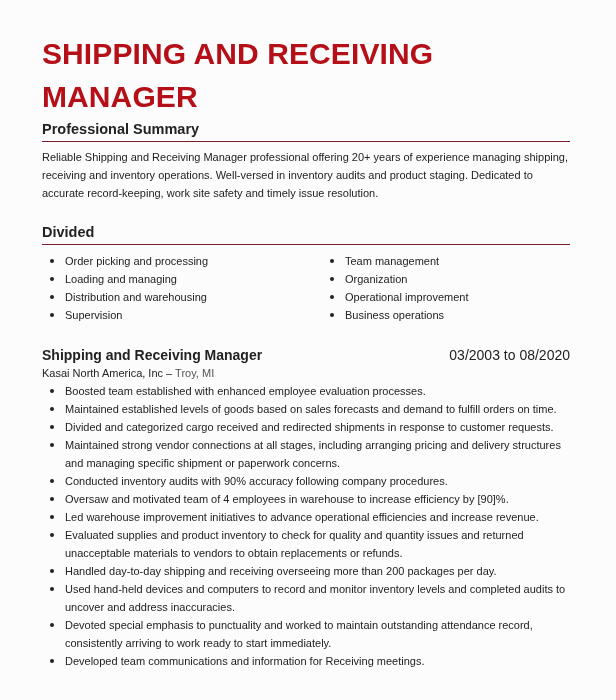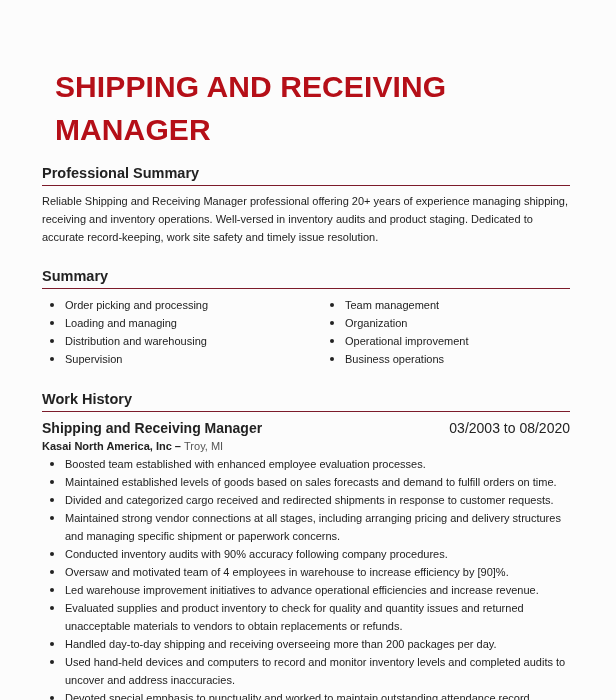--- a/index.html
+++ b/index.html
@@ -15,22 +15,22 @@
       color: #222;
       position: relative;
     }
     .page {
       position: absolute;
       left: 42px;
       top: 0;
       width: 528px;
     }
     .name {
-      margin: 13px;
-      padding-top: 52px;
+      margin: 0;
+      padding-top: 32px;
       font-weight: bold;
       font-size: 30px;
       line-height: 43px;
       color: #b50f18;
       letter-spacing: 0.1px;
     }
     .section {
       margin-top: 0;
     }
     .section-header {
@@ -90,21 +90,21 @@
       color: #222;
     }
     .job-dates {
       color: #222;
     }
     .company-row {
       font-size: 11px;
       line-height: 18px;
     }
     .company-name {
-      font-weight: bold;
+      font-weight: normal;
       color: #222;
     }
     .company-loc {
       color: #555;
     }
     .bullets {
       list-style: none;
       margin: 0;
       padding: 0;
     }
@@ -118,39 +118,38 @@
     <span>SHIPPING AND RECEIVING</span><br>
     <span>MANAGER</span>
   </h1>
 
   <section class="section" id="summary-section">
     <h2 class="section-header">Professional Summary</h2>
     <p class="summary-text">Reliable Shipping and Receiving Manager professional offering 20+ years of experience managing shipping, receiving and inventory operations. Well-versed in inventory audits and product staging. Dedicated to accurate record-keeping, work site safety and timely issue resolution.</p>
   </section>
 
   <section class="section" id="skills-section">
-    <h2 class="section-header">Summary</h2>
+    <h2 class="section-header">Divided</h2>
     <div class="skills-grid">
       <ul class="skills-col">
         <li>Order picking and processing</li>
         <li>Loading and managing</li>
         <li>Distribution and warehousing</li>
         <li>Supervision</li>
       </ul>
       <ul class="skills-col">
         <li>Team management</li>
         <li>Organization</li>
         <li>Operational improvement</li>
         <li>Business operations</li>
       </ul>
     </div>
   </section>
 
   <section class="section" id="work-section">
-    <h2 class="section-header">Work History</h2>
 
     <div class="job">
       <div class="job-row">
         <span class="job-title">Shipping and Receiving Manager</span>
         <span class="job-dates">03/2003 to 08/2020</span>
       </div>
       <div class="company-row">
         <span class="company-name">Kasai North America, Inc</span><span class="company-name"> – </span><span class="company-loc">Troy, MI</span>
       </div>
       <ul class="bullets">

